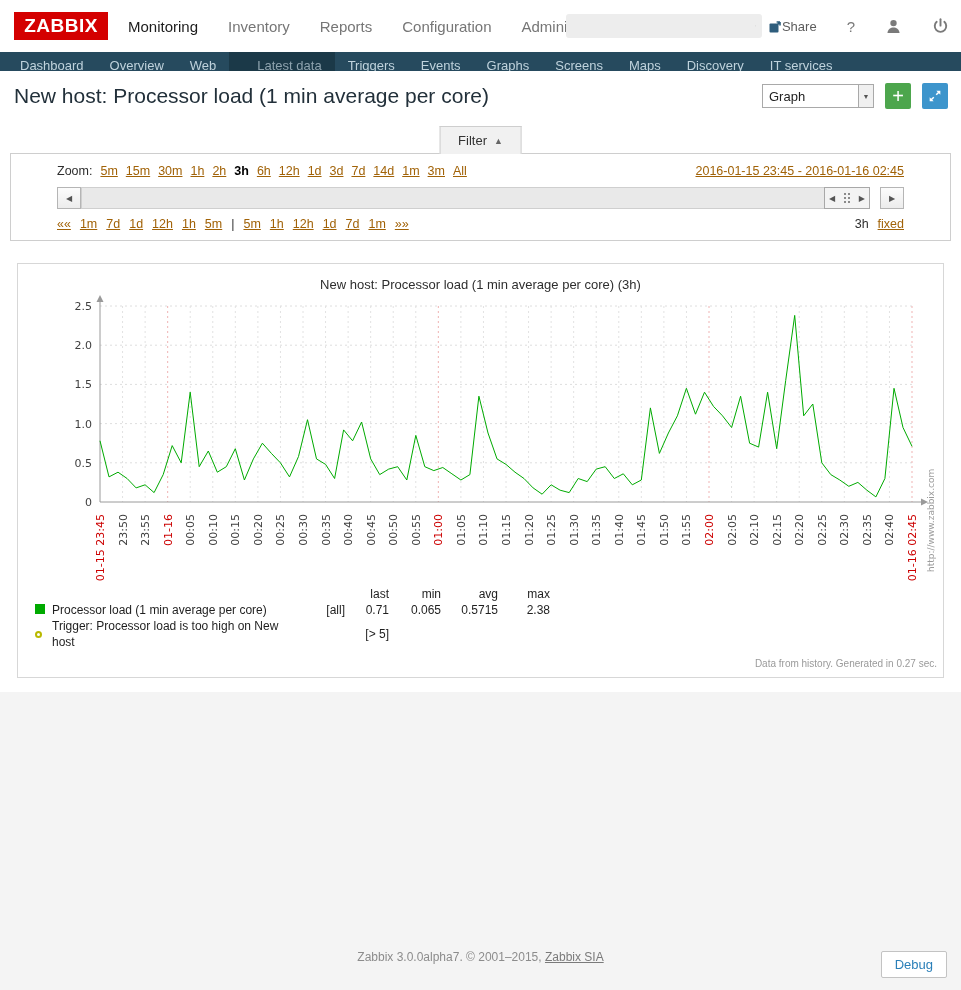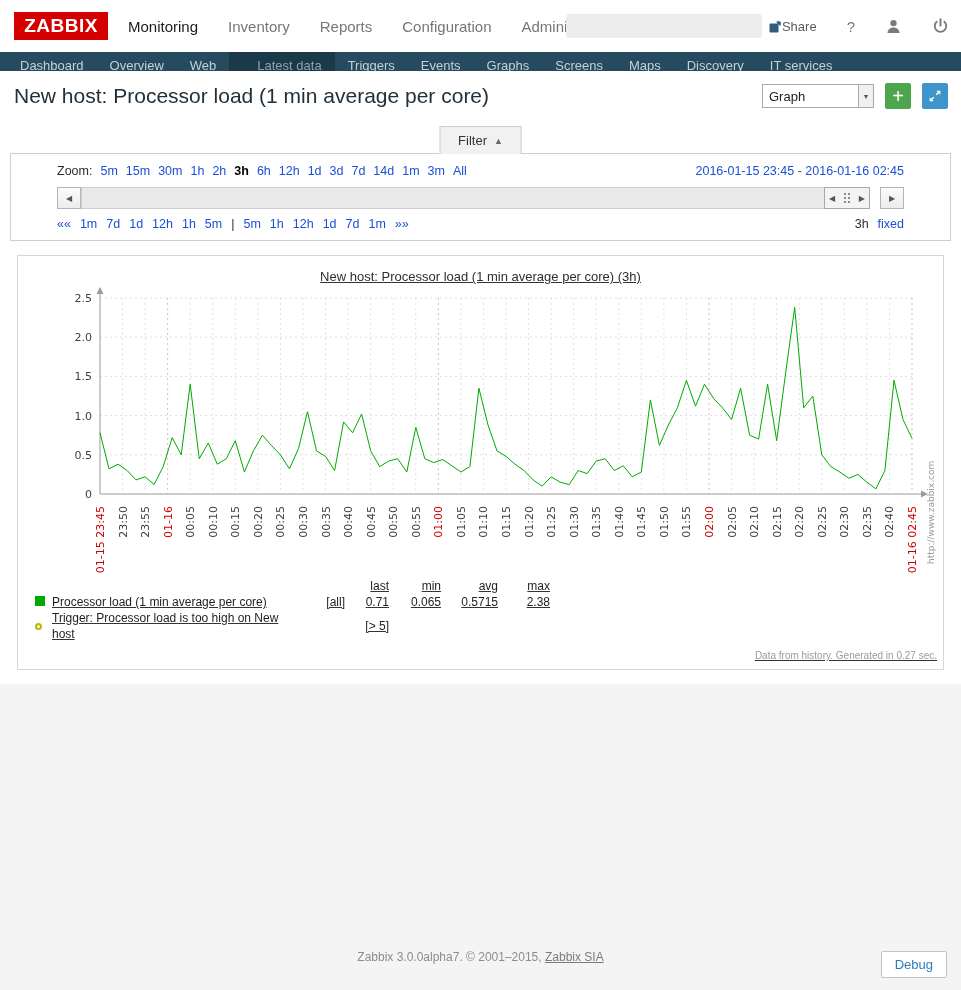--- a/index.html
+++ b/index.html
@@ -49,39 +49,39 @@
 
   
   .filter-section { position:relative; margin:36px 10px 0; }
   .filter-tab { position:absolute; top:-27px; left:50%; transform:translateX(-50%); height:28px;
                 background:#f1f1f1; border:1px solid #cecece; border-bottom:none;
                 display:flex; align-items:center; gap:7px; padding:0 18px; font-size:13px; color:#333;
                 cursor:pointer; z-index:1; }
   .filter-tab .tri { font-size:9px; color:#666; }
   .filter-panel { border:1px solid #cecece; background:#fff; padding:10px 46px 9px; }
   .frow1,.frow3 { display:flex; justify-content:space-between; align-items:baseline; font-size:12.5px; color:#2e2e2e; }
-  .flink { color:#1d4ed8; }
+  .flink { color:#a16207; text-decoration:underline; }
   #zoom-links span, #zoom-links a { margin-left:8px; }
   .zoom-active { font-weight:bold; color:#000; }
   .frow2 { display:flex; align-items:center; margin:9px 0 8px; }
   .sbtn { width:24px; height:22px; border:1px solid #b5b5b5; background:linear-gradient(#fcfcfc,#ececec);
           font-size:8px; color:#555; display:flex; align-items:center; justify-content:center; padding:0; cursor:pointer; }
   .strack { flex:1; height:22px; background:#e9e9e9; border:1px solid #cfcfcf; position:relative; margin:0 10px 0 0; }
   .sslider { position:absolute; right:-1px; top:-1px; height:22px; width:46px; border:1px solid #a8a8a8; background:#f3f3f3;
              display:flex; align-items:center; justify-content:space-between; padding:0 4px; cursor:grab; }
   .sarr { font-size:8px; color:#555; }
   .grip { width:9px; height:12px;
           background-image:radial-gradient(circle,#8a8a8a 1px,transparent 1.3px);
           background-size:4px 4px; }
   #nav-links a { margin-right:9px; }
   #nav-links .sep { margin-right:9px; color:#333; }
   .frow3 .rightside { display:flex; gap:9px; }
 
   
-  .graph-widget { margin:14px 17px 0; background:#fff; border:1px solid #d7d7d7; padding:6px 0 8px;text-decoration:underline; }
+  .graph-widget { margin:22px 17px 0; background:#fff; border:1px solid #d7d7d7; padding:6px 0 8px; }
   .chart-title { text-align:center; font-size:13px; color:#2e2e2e; margin:7px 0 2px; }
   #graph-svg { display:block; }
   .axis-label { font-family:"DejaVu Sans", sans-serif; font-size:11px; fill:#3f3f3f; }
   .axis-label.red { fill:#cc0000; }
   .watermark { font-family:"DejaVu Sans", sans-serif; font-size:9px; fill:#9b9b9b; }
 
   .legend { margin:2px 0 0 17px; }
   .lg-row { display:grid; grid-template-columns:17px 245px 48px 44px 52px 57px 52px;
             align-items:center; font-size:12px; color:#1f1f1f; line-height:16px; }
   .lg-row .num { text-align:right; }

